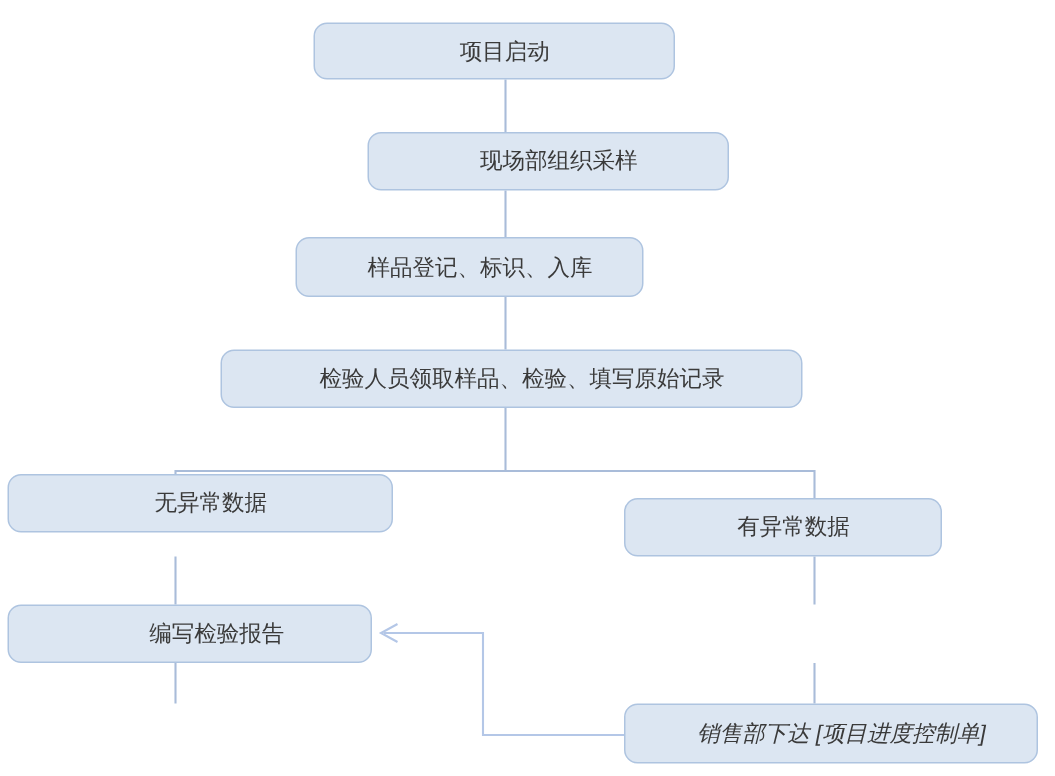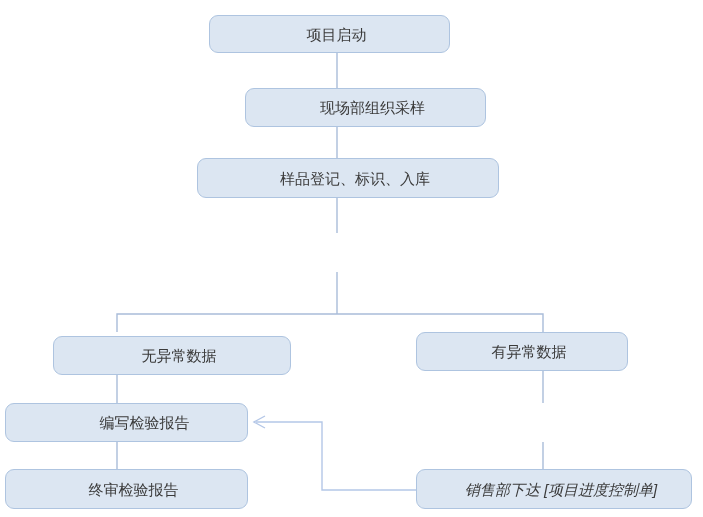--- a/index.html
+++ b/index.html
@@ -71,35 +71,35 @@
     <path class="feedback" d="M416,490 L322,490 L322,422 L256,422"></path>
     <path class="feedback" d="M265,416 L254,422 L265,428"></path>
   </svg>
 
   <div class="node" style="left:209px; top:15px;  width:241px; height:38px;">
       <span>项目启动</span>
     </div>
   <div class="node" style="left:209px; top:88px;  width:241px; height:39px;margin-left:36px;">
       <span>现场部组织采样</span>
     </div>
-  <div class="node" style="left:197px; top:158px; width:302px; height:40px;">
+  <div class="node" style="left:197px; top:158px; width:232px; height:40px;">
       <span>样品登记、标识、入库</span>
     </div>
+  <div class="node" style="left:147px; top:233px; width:388px; height:39px;">
+      <span>检验人员领取样品、检验、填写原始记录</span>
+    </div>
 
-  <div class="node" style="left:5px;   top:336px; width:238px; height:39px;margin-left:48px;">
+  <div class="node" style="left:5px;   top:316px; width:257px; height:39px;">
       <span>无异常数据</span>
     </div>
   <div class="node" style="left:416px; top:332px; width:212px; height:39px;">
       <span>有异常数据</span>
     </div>
 
   <div class="node" style="left:5px;   top:403px; width:243px; height:39px;padding-left:36px;">
       <span>编写检验报告</span>
     </div>
 
-  <div class="node" style="left:5px;   top:469px; width:243px; height:40px;">
-      <span>终审检验报告</span>
-    </div>
   <div class="node" style="left:416px; top:469px; width:276px; height:40px;font-style:italic;">
       <span>销售部下达 [项目进度控制单]</span>
     </div>
 
 </div>
 
 </body></html>

